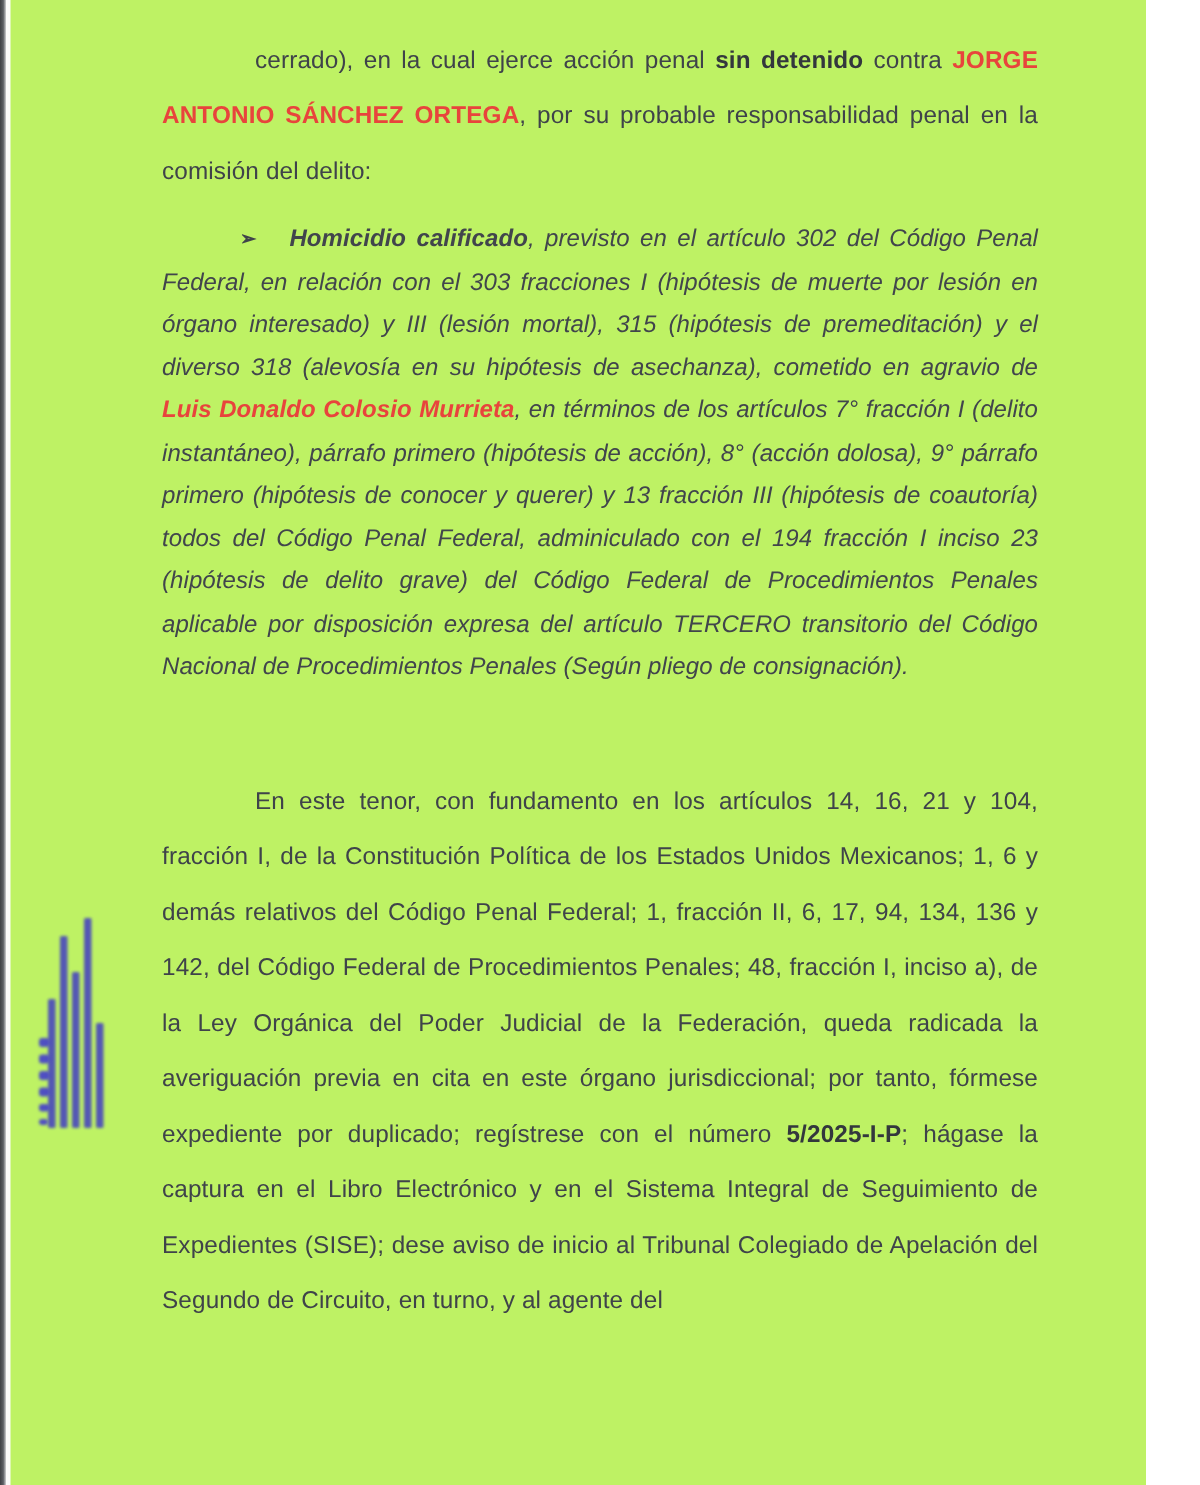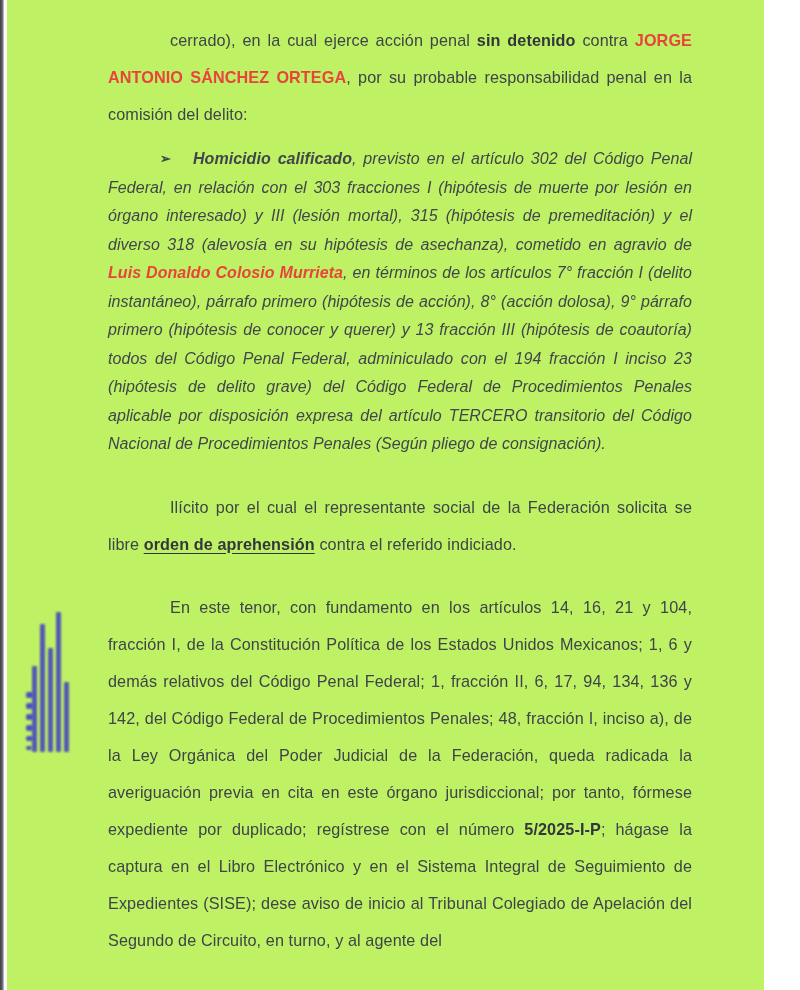--- a/index.html
+++ b/index.html
@@ -164,21 +164,20 @@
   <div class="scan-edge-inner"></div>
 
   <div class="doc-body">
 
     <p class="para first indent"><span>cerrado), en la cual ejerce acción penal </span><b class="strong">sin detenido</b><span> contra </span><span class="red">JORGE ANTONIO SÁNCHEZ ORTEGA</span><span>, por su probable responsabilidad penal en la comisión del delito:</span></p>
 
     <p class="cite-block"><span class="arrow">➢</span><b>Homicidio calificado</b><span>, previsto en el artículo 302 del Código Penal Federal, en relación con el 303 fracciones I (hipótesis de muerte por lesión en órgano interesado) y III (lesión mortal), 315 (hipótesis de premeditación) y el diverso 318 (alevosía en su hipótesis de asechanza), cometido en agravio de </span><span class="red-ital">Luis Donaldo Colosio Murrieta</span><span>, en términos de los artículos 7° fracción I (delito instantáneo), párrafo primero (hipótesis de acción), 8° (acción dolosa), 9° párrafo primero (hipótesis de conocer y querer) y 13 fracción III (hipótesis de coautoría) todos del Código Penal Federal, adminiculado con el 194 fracción I inciso 23 (hipótesis de delito grave) del Código Federal de Procedimientos Penales aplicable por disposición expresa del artículo TERCERO transitorio del Código Nacional de Procedimientos Penales (Según pliego de consignación).</span></p>
 
     <div class="gap-a"></div>
 
-    <p class="para indent"><span>Ilícito por el cual el representante social de la Federación solicita se libre </span><span class="uline">orden de aprehensión</span><span> contra el referido indiciado.</span></p>
 
     <div class="gap-b"></div>
 
     <p class="para indent"><span>En este tenor, con fundamento en los artículos 14, 16, 21 y 104, fracción I, de la Constitución Política de los Estados Unidos Mexicanos; 1, 6 y demás relativos del Código Penal Federal; 1, fracción II, 6, 17, 94, 134, 136 y 142, del Código Federal de Procedimientos Penales; 48, fracción I, inciso a), de la Ley Orgánica del Poder Judicial de la Federación, queda radicada la averiguación previa en cita en este órgano jurisdiccional; por tanto, fórmese expediente por duplicado; regístrese con el número </span><span class="bold-num">5/2025-I-P</span><span>; hágase la captura en el Libro Electrónico y en el Sistema Integral de Seguimiento de Expedientes (SISE); dese aviso de inicio al Tribunal Colegiado de Apelación del Segundo de Circuito, en turno, y al agente del</span></p>
 
   </div>
 
   <div class="margin-stamp">
     <div class="stamp-rot">
       <span class="stamp-line stamp-l1"></span>

